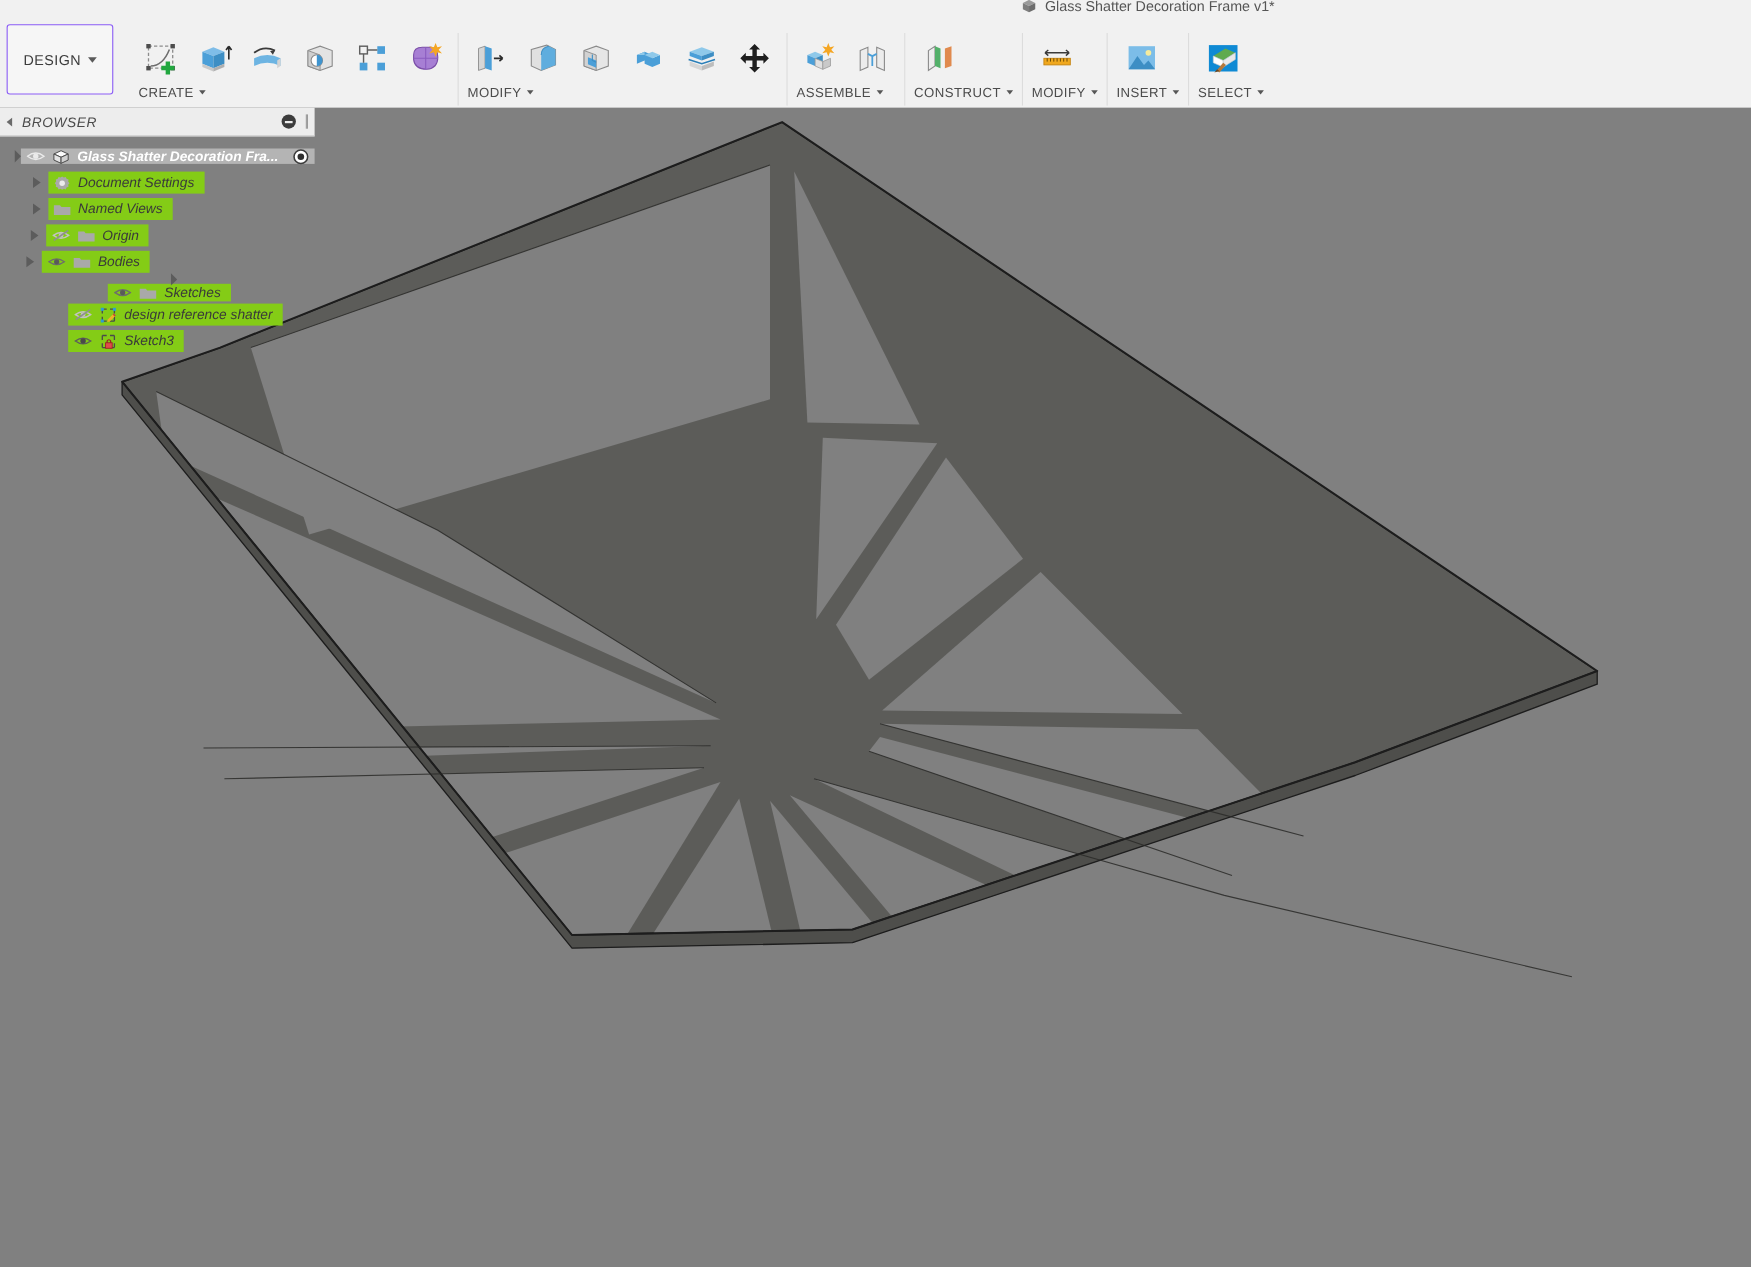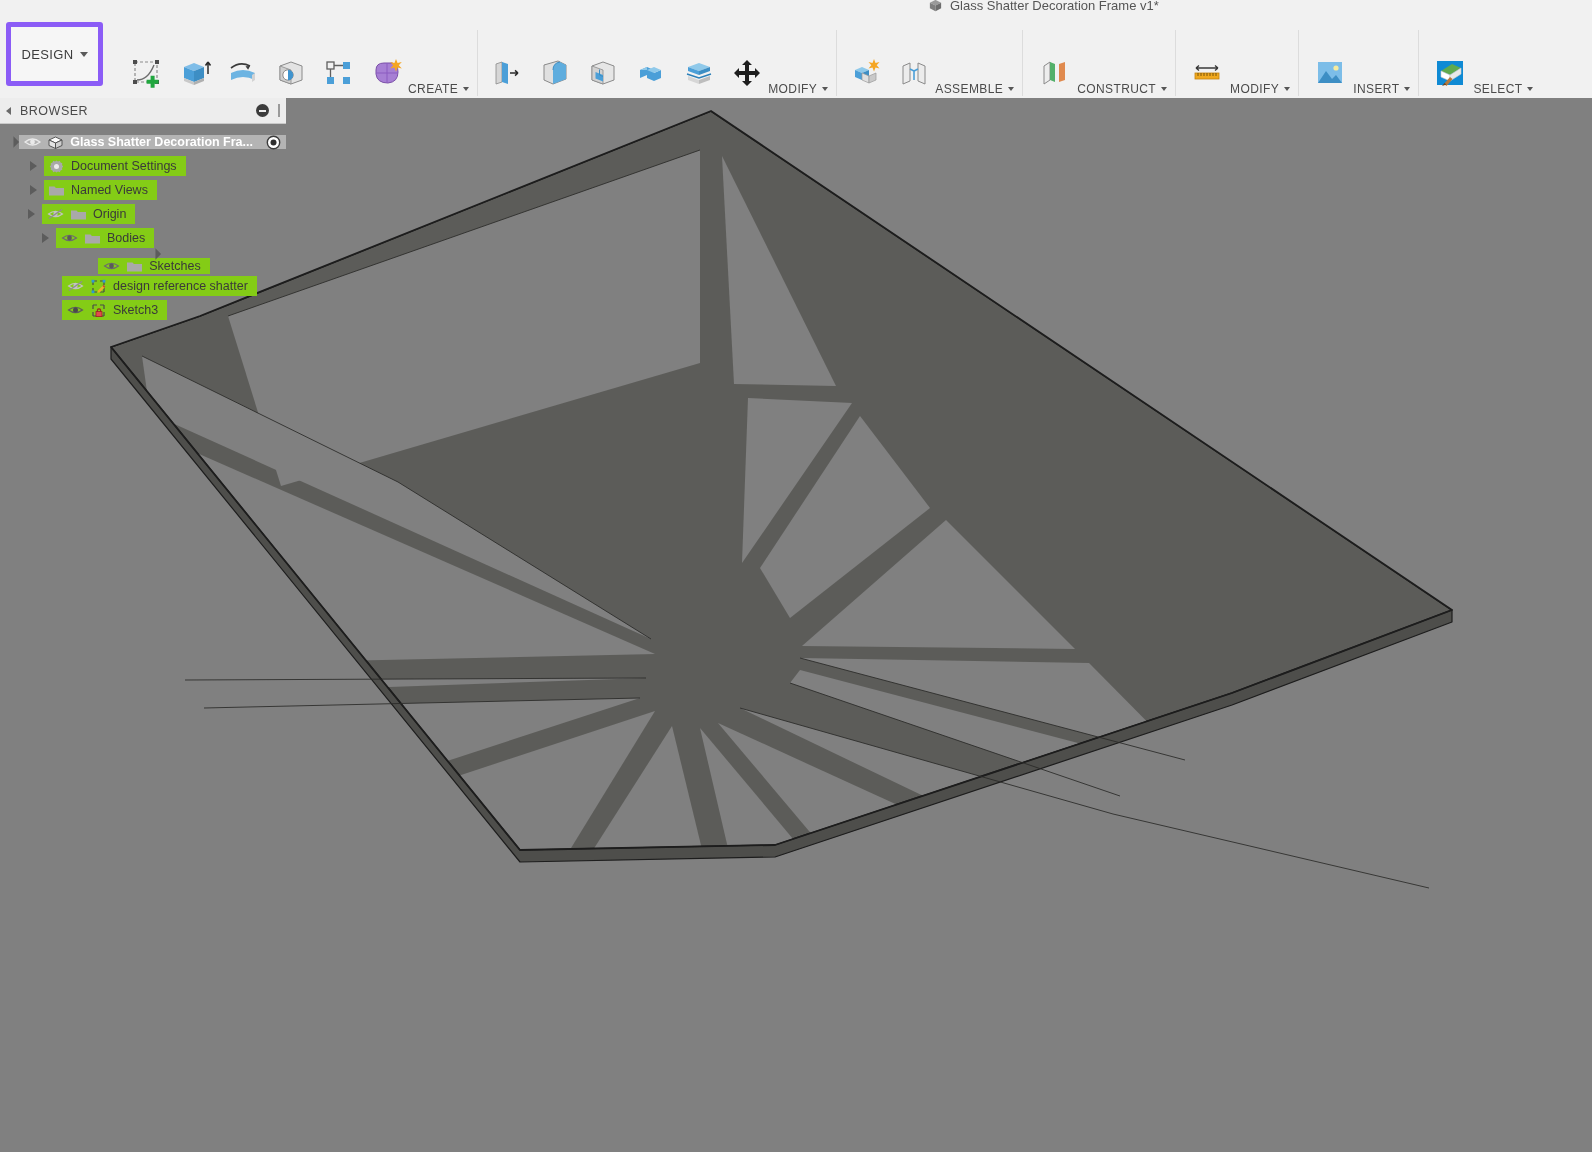--- a/index.html
+++ b/index.html
@@ -38,34 +38,34 @@
   .rtab.active { color: #1b9ae0; }
   .rtab.active::after {
     content: ""; position: absolute; left: 18px; right: 18px;
     bottom: -7px; height: 4px; background: #1b9ae0;
   }
 
   
   .design-btn {
     position: absolute; left: 6px; top: 22px;
     width: 97px; height: 64px;
-    background: #f6f6f6; border: 5px solid #8b5cf6; border-radius: 3px;
+    background: #f6f6f6; border: 1px solid #8b5cf6; border-radius: 3px;
     display: flex; align-items: center; justify-content: center; gap: 6px;
     font-size: 13px; color: #3d3d3d; letter-spacing: .4px;
   }
   .caret { width: 0; height: 0; border-left: 4px solid transparent;
            border-right: 4px solid transparent; border-top: 5px solid #5a5a5a; }
 
   
   .panels {
     position: absolute; left: 118px; top: 30px; right: 0; height: 66px;
     display: flex; align-items: flex-start;
   }
-  .panel { position: relative; display: flex; flex-direction: row;
-           align-items: flex-end; padding: 0 8px; height: 66px; }
+  .panel { position: relative; display: flex; flex-direction: column;
+           align-items: flex-start; padding: 0 8px; height: 66px; }
   .panel + .panel { border-left: 1px solid #dcdcdc; }
   .panel .icons { display: flex; align-items: center; gap: 6px; height: 46px; }
   .panel .plabel {
     font-size: 12px; color: #4b4b4b; letter-spacing: .4px;
     display: flex; align-items: center; gap: 5px; margin-top: 1px;
   }
   .panel .plabel .caret { border-top-color: #565656; border-left-width: 3.5px;
                           border-right-width: 3.5px; border-top-width: 4.5px; }
   .btn { width: 42px; height: 44px; display: flex; align-items: center;
          justify-content: center; }
@@ -79,21 +79,21 @@
   }
 
   
   .canvas {
     position: absolute; left: 0; top: 98px; width: 1592px; height: 1054px;
     background: #808080; overflow: hidden;
   }
   .canvas svg { position: absolute; left: 0; top: 0; }
 
   
-  .browser { position: absolute; left: 0; top: 98px; width: 286px; }
+  .browser { position: absolute; left: 0; top: 98px; width: 286px; font-style: italic; }
   .br-head {
     height: 26px; background: #ededed; border-bottom: 1px solid #c9c9c9;
     display: flex; align-items: center; gap: 9px; padding: 0 6px;
     font-size: 12.5px; color: #4a4a4a; letter-spacing: .5px;
   }
   .br-head .spacer { flex: 1; }
   .tri-left { width: 0; height: 0; border-top: 4px solid transparent;
               border-bottom: 4px solid transparent; border-right: 5px solid #6a6a6a; }
   .minus-circle { width: 13px; height: 13px; border-radius: 50%;
                   background: #3c3c3c; display: flex; align-items: center;
@@ -534,21 +534,21 @@
               <path d="M2 10.5 L15 1.5" stroke="#8f8f8f" stroke-width="1.5"></path>
             </svg>
           </span>
           <svg class="ic" viewBox="0 0 17 15">
             <path d="M1 3.5 h5.5 l1.4 1.6 h8.1 v7.4 h-15 z" fill="#a9a9a9"></path>
           </svg>
           <span>Origin</span>
         </span>
       </div>
 
-      <div class="row" style="padding-left:34px;">
+      <div class="row" style="padding-left:16px;">
         <span class="expander">
             <span class="tri-r"></span>
           </span>
         <span class="pill">
           <span class="eye-wrap">
             <svg width="17" height="12" viewBox="0 0 17 12">
               <path d="M1.5 6 Q8.5 .8 15.5 6 Q8.5 11.2 1.5 6 Z" fill="none" stroke="#6d6d6d" stroke-width="1.2"></path>
               <circle cx="8.5" cy="6" r="2.4" fill="#5a5a5a"></circle>
             </svg>
           </span>

